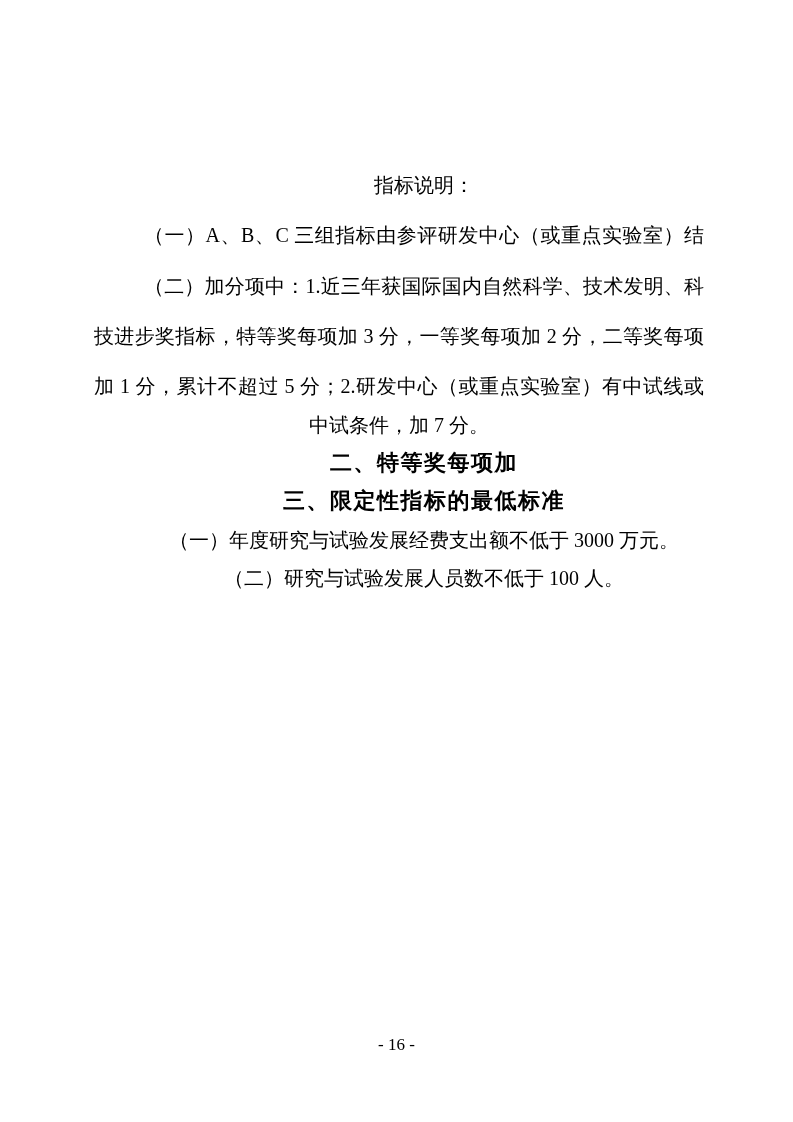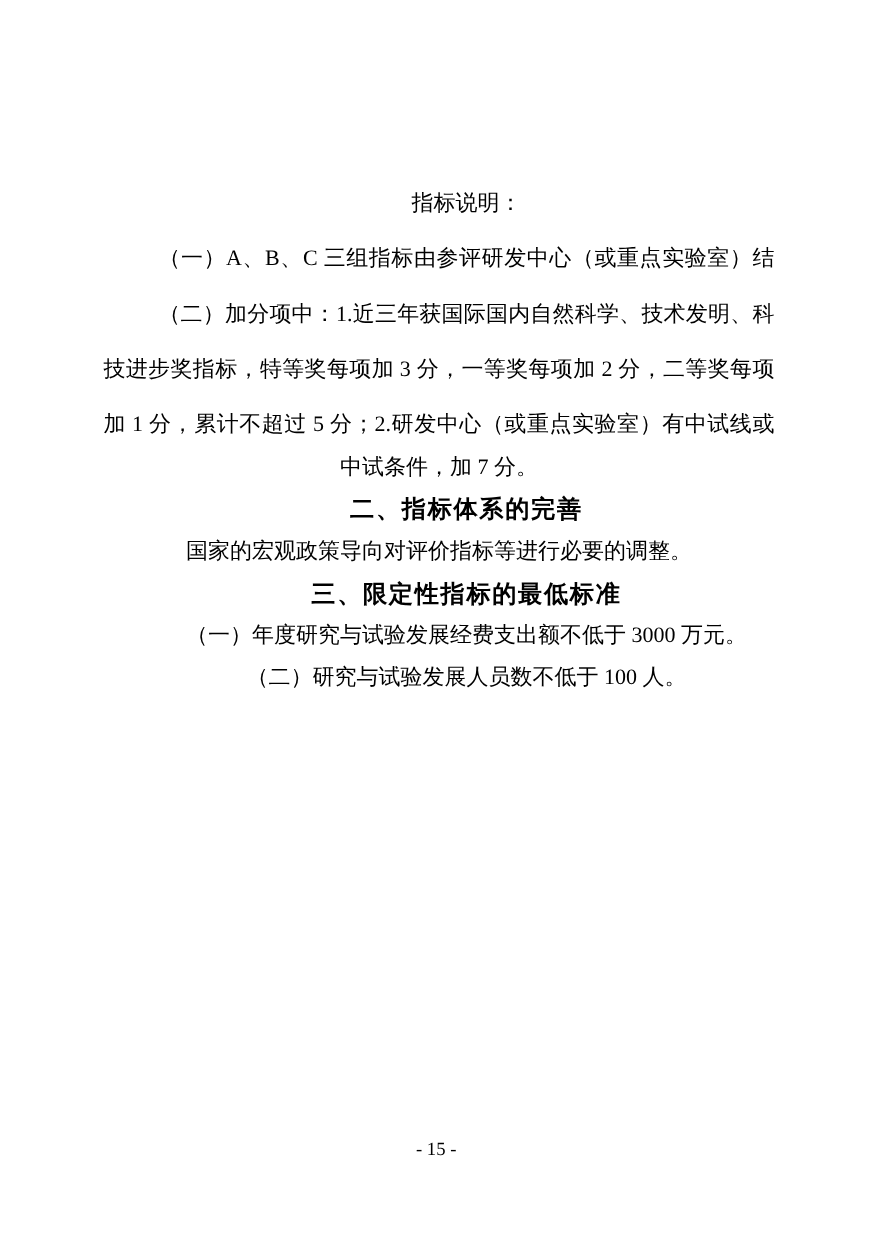--- a/index.html
+++ b/index.html
@@ -77,29 +77,28 @@
       <div class="block paragraph">
         <div class="line indent fill">（一）A、B、C 三组指标由参评研发中心（或重点实验室）结</div>
       </div>
       <div class="block paragraph">
         <div class="line indent fill">（二）加分项中：1.近三年获国际国内自然科学、技术发明、科</div>
         <div class="line fill">技进步奖指标，特等奖每项加 3 分，一等奖每项加 2 分，二等奖每项</div>
         <div class="line fill">加 1 分，累计不超过 5 分；2.研发中心（或重点实验室）有中试线或</div>
         <div class="line">中试条件，加 7 分。</div>
       </div>
       <div class="block heading">
-        <div class="line indent">二、指标体系的完善</div>
+        <div class="line indent">二、特等奖每项加</div>
       </div>
       <div class="block paragraph">
-        <div class="line">国家的宏观政策导向对评价指标等进行必要的调整。</div>
       </div>
       <div class="block heading">
         <div class="line indent">三、限定性指标的最低标准</div>
       </div>
       <div class="block paragraph">
         <div class="line indent">（一）年度研究与试验发展经费支出额不低于 3000 万元。</div>
       </div>
       <div class="block paragraph">
         <div class="line indent">（二）研究与试验发展人员数不低于 100 人。</div>
       </div>
     </div>
-  <div class="footer">- 15 -</div>
+  <div class="footer">- 16 -</div>
 </div>
 
 </body></html>

